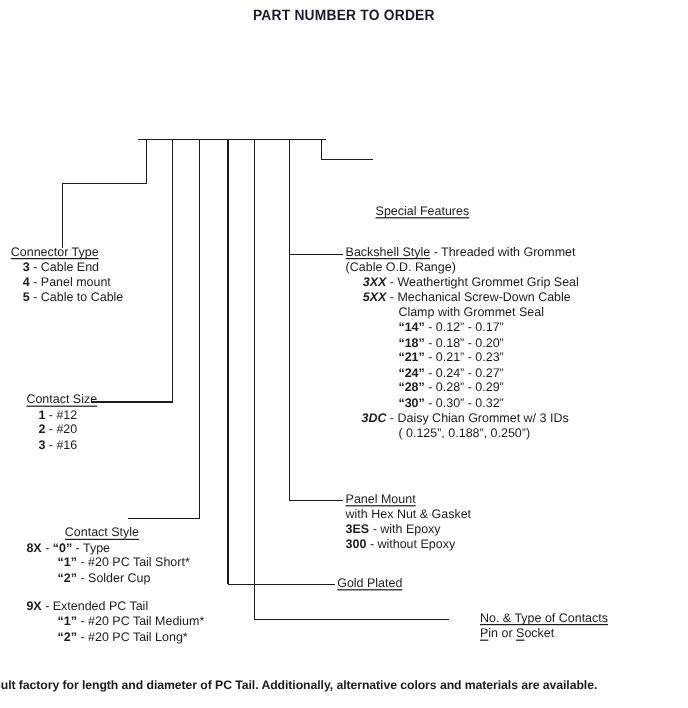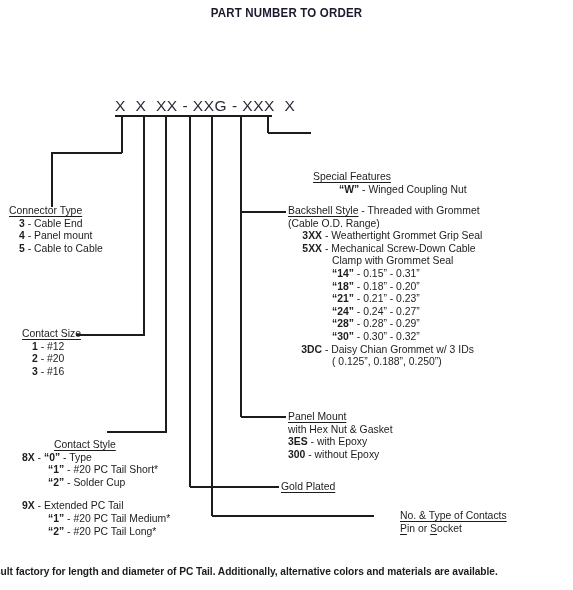--- a/index.html
+++ b/index.html
@@ -74,20 +74,21 @@
   .row { display: block; }
   .ind1 { padding-left: 10px; }
   .ind2 { padding-left: 26px; }
   .ind3 { padding-left: 44px; }
   .gap { display: block; height: 11px; }
   .code-wide {
     display: inline-block;
     min-width: 34px;
     text-align: right;
     font-weight: bold;
+    font-style: italic;
   }
   .u { text-decoration: underline; text-underline-offset: 1.5px; }
 
   
   #footnote {
     position: absolute;
     left: -5px;
     top: 566px;
     width: 583px;
     font-size: 10.2px;
@@ -97,21 +98,20 @@
     letter-spacing: -0.05px;
   }
 </style>
 </head>
 <body>
 
 <div id="page">
 
   <div id="title">PART NUMBER TO ORDER</div>
 
-  <div id="partnum">X  X  XX - XXG - XXX  X</div>
 
   <svg id="lines" viewBox="0 0 573 590" width="573" height="590" xmlns="http://www.w3.org/2000/svg">
     <g stroke="#1c1c1c" stroke-width="1.1" fill="none" shape-rendering="crispEdges">
 
       <path d="M115 116 L272 116"></path>
 
       <path d="M122 116 L122 153"></path>
       <path d="M144 116 L144 210"></path>
       <path d="M166 116 L166 338"></path>
       <path d="M190 116 L190 487"></path>
@@ -132,40 +132,37 @@
       <path d="M212 516 L374 516"></path>
 
       <path d="M241 212 L286 212"></path>
 
       <path d="M241 417 L286 417"></path>
     </g>
   </svg>
 
   <div class="callout" style="left:313px; top:127px;margin-top:44px;">
     <span class="row hd">Special Features</span>
-    <span class="row ind2">
-      <b>“W”</b><span> - </span><span>Winged Coupling Nut</span>
-    </span>
   </div>
 
   <div class="callout" style="left:288px; top:205px;">
     <span class="row">
       <span class="hd">Backshell Style</span><span> - Threaded with Grommet</span>
     </span>
     <span class="row">(Cable O.D. Range)</span>
     <span class="row">
       <span class="code-wide">3XX</span><span> - </span><span>Weathertight Grommet Grip Seal</span>
     </span>
     <span class="row">
       <span class="code-wide">5XX</span><span> - </span><span>Mechanical Screw-Down Cable</span>
     </span>
     <span class="row ind3">Clamp with Grommet Seal</span>
 
     <span class="row ind3">
-      <b>“14”</b><span> - </span><span>0.15” - 0.31”</span>
+      <b>“14”</b><span> - </span><span>0.12” - 0.17”</span>
     </span>
     <span class="row ind3">
       <b>“18”</b><span> - </span><span>0.18” - 0.20”</span>
     </span>
     <span class="row ind3">
       <b>“21”</b><span> - </span><span>0.21” - 0.23”</span>
     </span>
     <span class="row ind3">
       <b>“24”</b><span> - </span><span>0.24” - 0.27”</span>
     </span>

